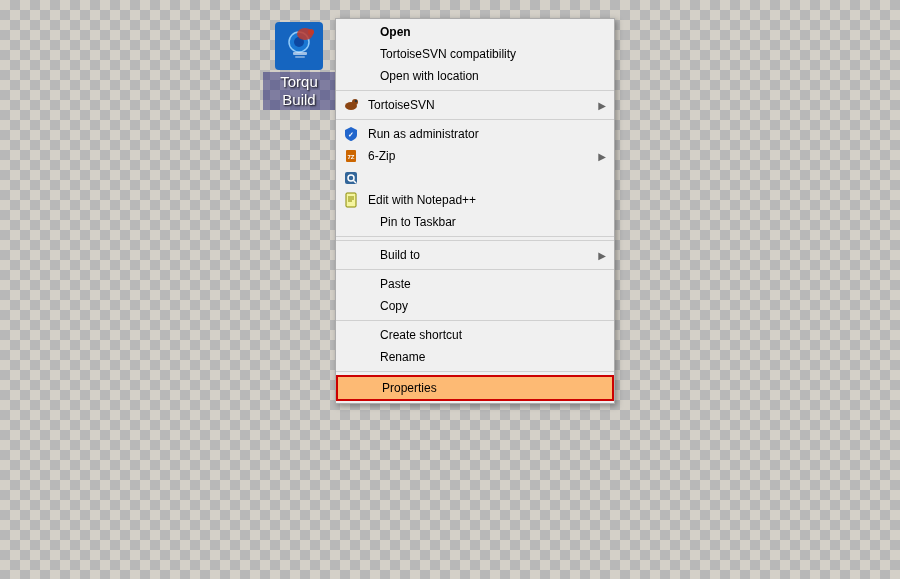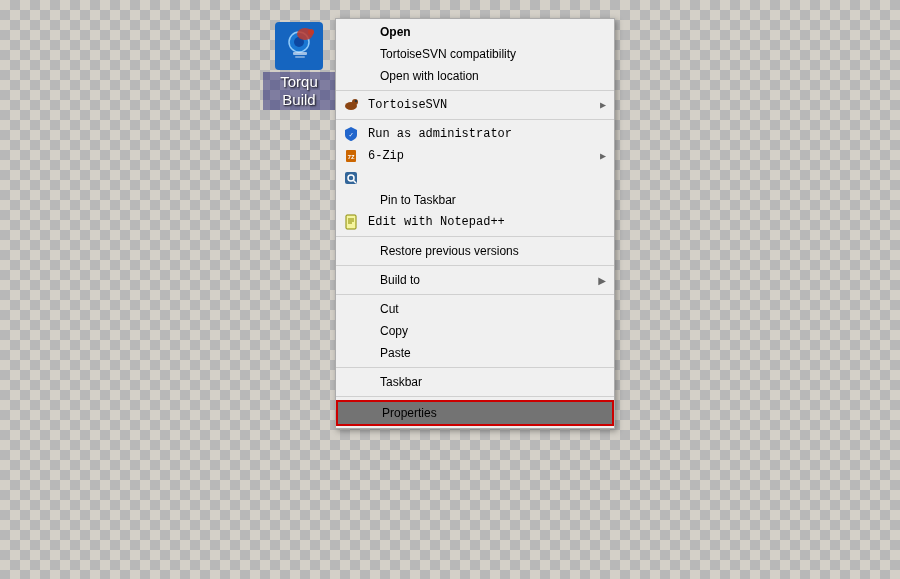--- a/index.html
+++ b/index.html
@@ -77,21 +77,20 @@
       padding: 4px 8px 4px 44px;
       cursor: pointer;
       color: #000;
       min-height: 22px;
       position: relative;
       white-space: nowrap;
     }
 
     .menu-item.has-icon {
       padding-left: 32px;
-      font-family: Liberation Mono, monospace;
     }
 
     .menu-item .item-icon {
       position: absolute;
       left: 6px;
       top: 50%;
       transform: translateY(-50%);
       width: 18px;
       height: 18px;
       display: flex;
@@ -104,21 +103,21 @@
       margin-left: auto;
       font-size: 10px;
       color: #666;
     }
 
     .menu-item.bold-item {
       font-weight: bold;
     }
 
     .menu-item.highlighted {
-      background: #737373;
+      background: #fdba74;
       border: 2px solid #cc0000;
     }
 
     .menu-separator {
       height: 1px;
       background: #d0d0d0;
       margin: 3px 0;
     }
   </style>
 </head>
@@ -191,54 +190,51 @@
     </div>
     <div class="menu-item has-icon">
       <span class="item-icon">
         <svg width="16" height="16" viewBox="0 0 16 16">
           <rect x="2" y="2" width="12" height="12" rx="2" fill="#336699"></rect>
           <circle cx="8" cy="8" r="3" fill="none" stroke="white" stroke-width="1.5"></circle>
           <line x1="10.5" y1="10.5" x2="13" y2="13" stroke="white" stroke-width="1.5"></line>
         </svg>
       </span>
     </div>
-    <div class="menu-item">
-      <span>Pin to Taskbar</span>
-    </div>
     <div class="menu-item has-icon">
       <span class="item-icon">
         <svg width="16" height="16" viewBox="0 0 16 16">
           <rect x="3" y="1" width="10" height="14" rx="1" fill="#f5f5a0" stroke="#888800" stroke-width="1"></rect>
           <line x1="5" y1="5" x2="11" y2="5" stroke="#888800" stroke-width="1"></line>
           <line x1="5" y1="7" x2="11" y2="7" stroke="#888800" stroke-width="1"></line>
           <line x1="5" y1="9" x2="9" y2="9" stroke="#888800" stroke-width="1"></line>
         </svg>
       </span>
       <span>Edit with Notepad++</span>
     </div>
-    <div class="menu-separator"></div>
-    <div class="menu-item">
-      <span>Restore previous versions</span>
-    </div>
+    <div class="menu-item">
+      <span>Pin to Taskbar</span>
+    </div>
+    <div class="menu-separator"></div>
     <div class="menu-separator"></div>
     <div class="menu-item">
       <span>Build to</span>
       <span class="item-arrow">▶</span>
     </div>
     <div class="menu-separator"></div>
     <div class="menu-item">
-      <span>Cut</span>
+      <span>Paste</span>
     </div>
     <div class="menu-item">
       <span>Copy</span>
     </div>
-    <div class="menu-item">
-      <span>Paste</span>
-    </div>
-    <div class="menu-separator"></div>
-    <div class="menu-item">
-      <span>Taskbar</span>
+    <div class="menu-separator"></div>
+    <div class="menu-item">
+      <span>Create shortcut</span>
+    </div>
+    <div class="menu-item">
+      <span>Rename</span>
     </div>
     <div class="menu-separator"></div>
     <div class="menu-item highlighted">
       <span>Properties</span>
     </div>
   </div>
 
 </body></html>

